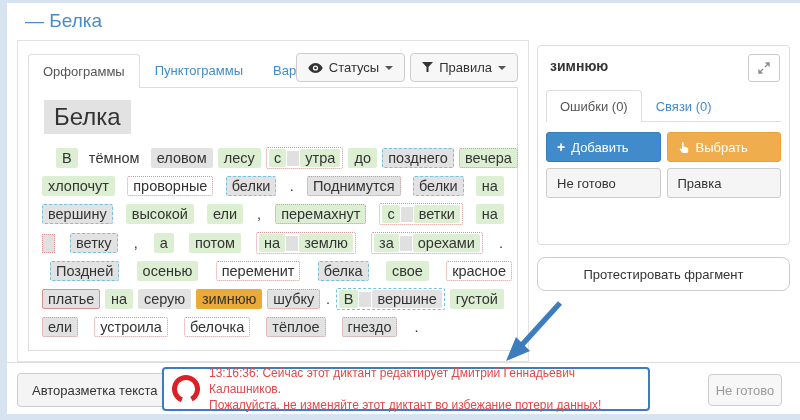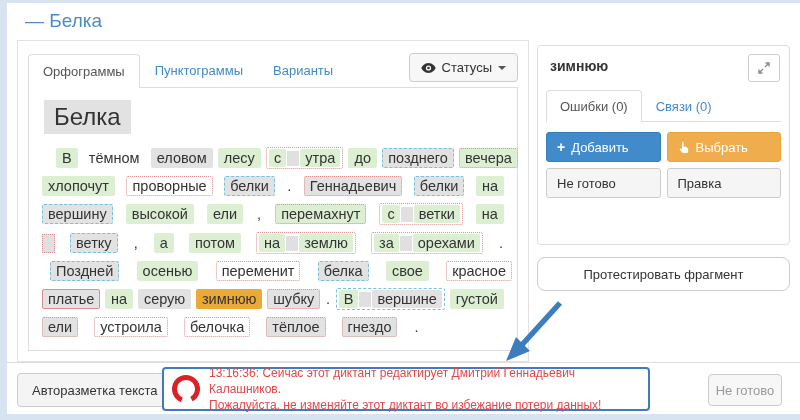--- a/index.html
+++ b/index.html
@@ -103,20 +103,29 @@
       <span style="display:inline-flex;">
         <svg width="15" height="10" viewBox="0 0 15 10">
             <path d="M7.5 0C3.5 0 .8 3.6.3 5c.5 1.4 3.2 5 7.2 5s6.7-3.6 7.2-5C14.2 3.6 11.5 0 7.5 0z" fill="#333"></path>
             <circle cx="7.5" cy="5" r="2.6" fill="#fff"></circle>
             <circle cx="7.5" cy="5" r="1.3" fill="#333"></circle>
           </svg>
       </span>
       <span>Статусы</span>
       <span class="caret-down"></span>
     </div>
+    <div class="btn">
+      <span style="display:inline-flex;">
+        <svg width="11" height="11" viewBox="0 0 11 11">
+            <polygon points="0,0 11,0 6.5,5 6.5,10 4.5,10 4.5,5" fill="#333"></polygon>
+          </svg>
+      </span>
+      <span>Правила</span>
+      <span class="caret-down"></span>
+    </div>
   </div>
   <div class="content-box">
     <div class="doc-heading">Белка</div>
     <div id="lines-container">
         <div class="text-line justify" style="padding-left: 14px;">
           <span class="w bg-green">В</span>
           <span class="w">тёмном</span>
           <span class="w bg-gray">еловом</span>
           <span class="w bg-green">лесу</span>
           <span class="grp bd-red">
@@ -126,21 +135,21 @@
           </span>
           <span class="w bg-green">до</span>
           <span class="w bg-gray bd-blue">позднего</span>
           <span class="w bg-green bd-red">вечера</span>
         </div>
         <div class="text-line justify">
           <span class="w bg-green">хлопочут</span>
           <span class="w bd-red">проворные</span>
           <span class="w bg-gray bd-blue">белки</span>
           <span class="punct">.</span>
-          <span class="w bg-gray bd-red">Геннадьевич</span>
+          <span class="w bg-gray bd-red">Поднимутся</span>
           <span class="w bg-gray bd-blue">белки</span>
           <span class="w bg-green">на</span>
         </div>
         <div class="text-line justify">
           <span class="w bg-gray bd-blue">вершину</span>
           <span class="w bg-green">высокой</span>
           <span class="w bg-green">ели</span>
           <span class="punct">,</span>
           <span class="w bg-green bd-red">перемахнут</span>
           <span class="grp bd-red">

